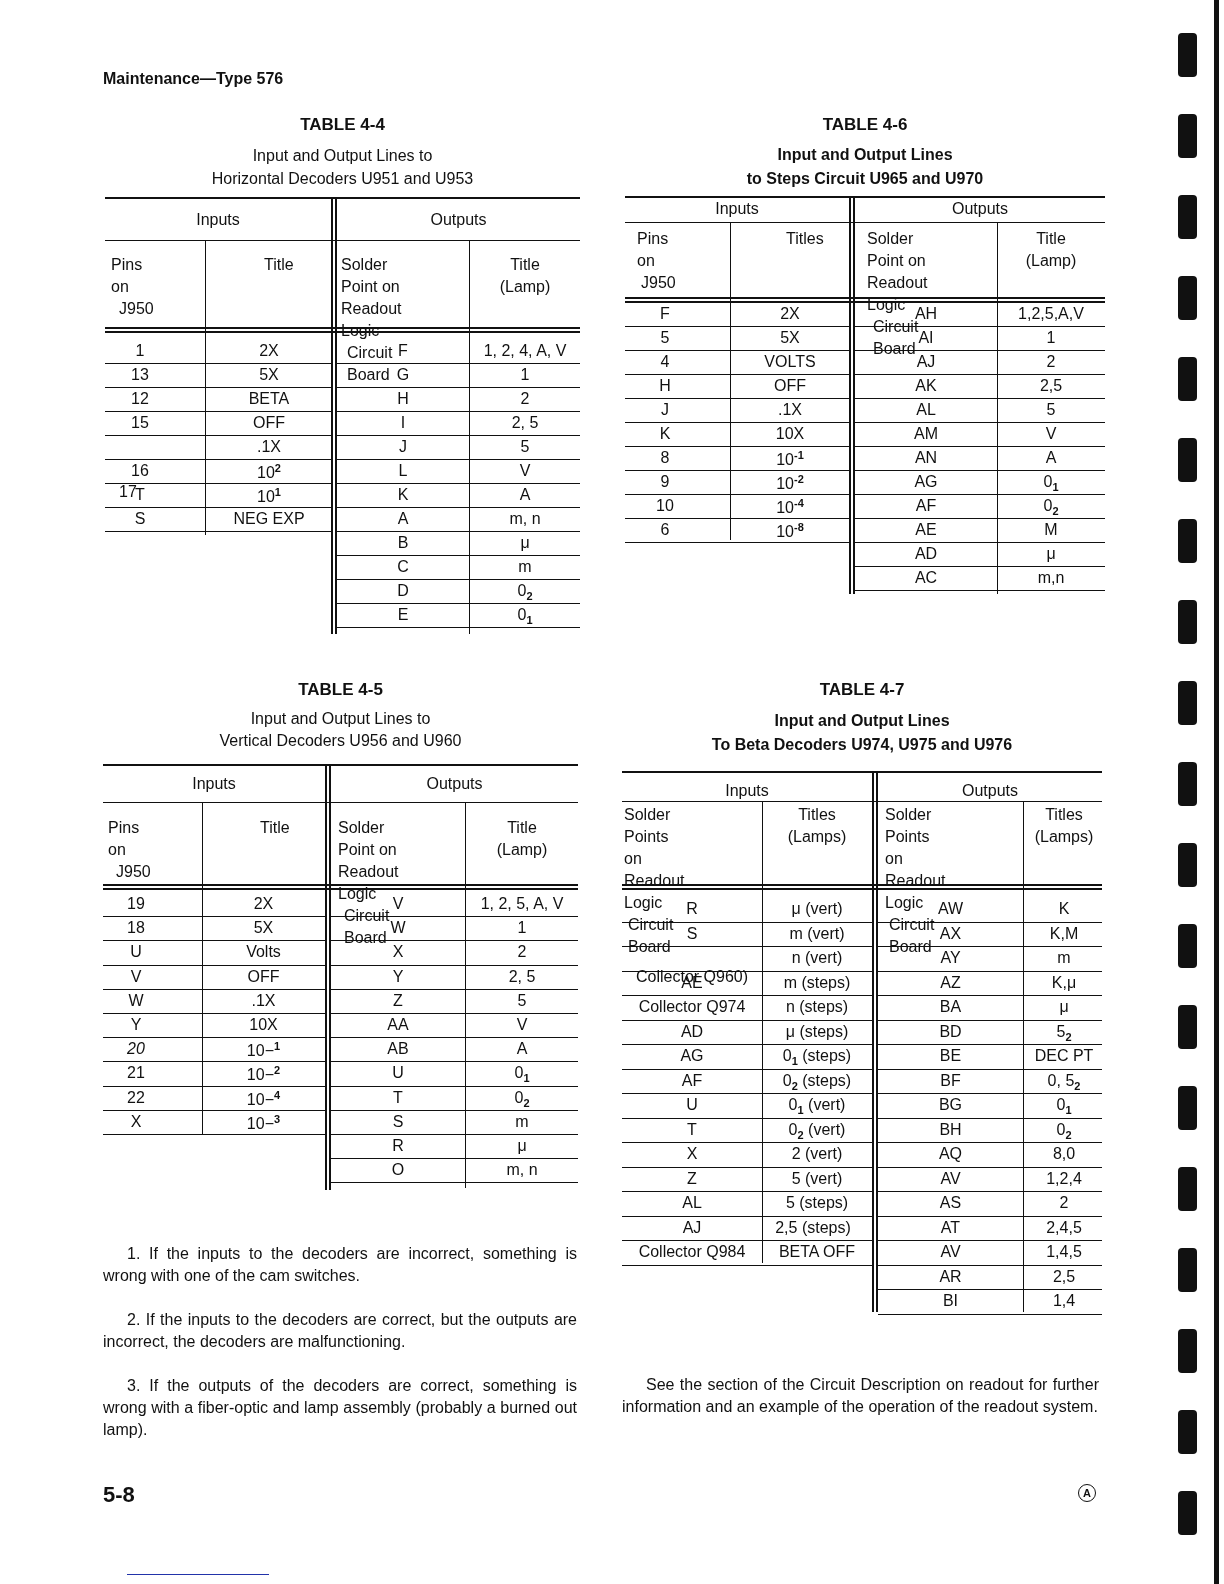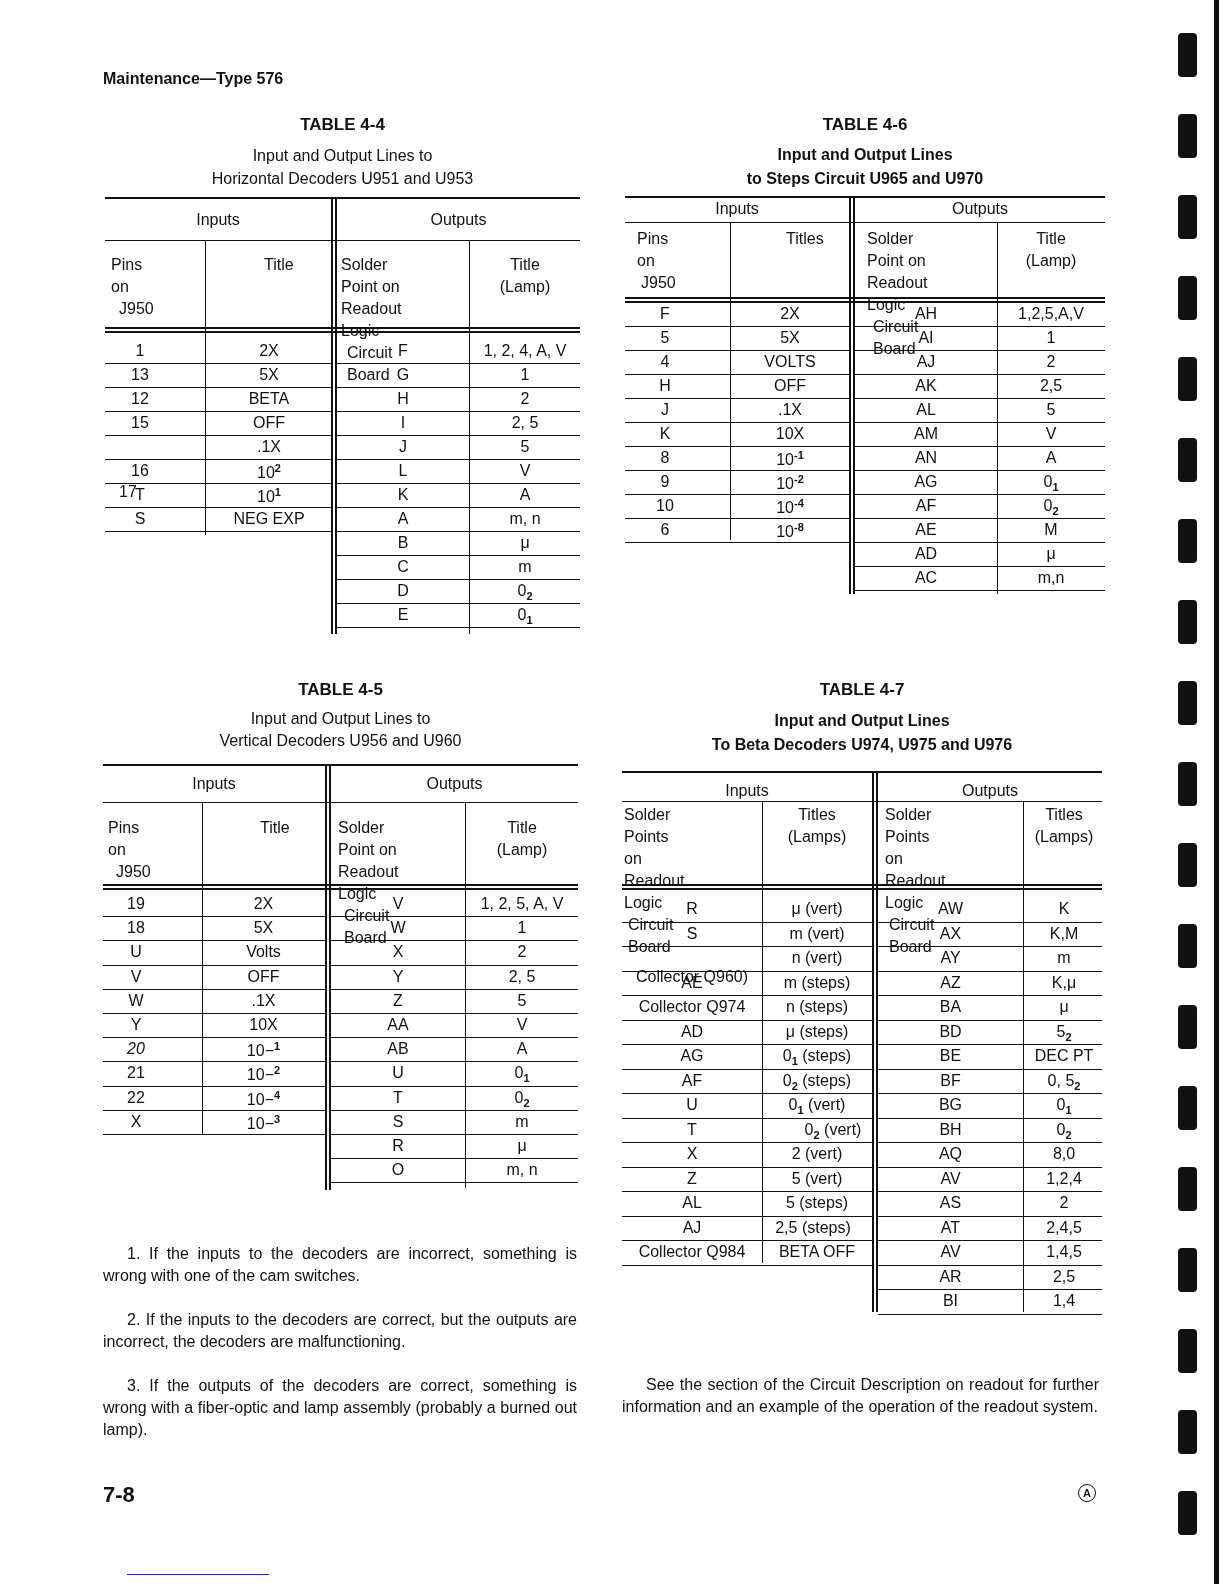--- a/index.html
+++ b/index.html
@@ -377,21 +377,21 @@
       <div class="cell" style="left: 622px; top: 1047px; width: 140px;"><span>AG</span></div>
       <div class="cell" style="left: 762px; top: 1047px; width: 110px;"><span>0</span><sub>1</sub><span> (steps)</span></div>
       <div class="hline" style="left: 622px; top: 1068.5px; width: 250px; border-top-width: 1.5px;"></div>
       <div class="cell" style="left: 622px; top: 1071.5px; width: 140px;"><span>AF</span></div>
       <div class="cell" style="left: 762px; top: 1071.5px; width: 110px;"><span>0</span><sub>2</sub><span> (steps)</span></div>
       <div class="hline" style="left: 622px; top: 1093px; width: 250px; border-top-width: 1.5px;"></div>
       <div class="cell" style="left: 622px; top: 1096px; width: 140px;"><span>U</span></div>
       <div class="cell" style="left: 762px; top: 1096px; width: 110px;"><span>0</span><sub>1</sub><span> (vert)</span></div>
       <div class="hline" style="left: 622px; top: 1117.5px; width: 250px; border-top-width: 1.5px;"></div>
       <div class="cell" style="left: 622px; top: 1120.5px; width: 140px;"><span>T</span></div>
-      <div class="cell" style="left: 762px; top: 1120.5px; width: 110px; padding-left: 16px;"><span>0</span><sub>2</sub><span> (vert)</span></div>
+      <div class="cell" style="left: 762px; top: 1120.5px; width: 110px;"><span>0</span><sub>2</sub><span> (vert)</span></div>
       <div class="hline" style="left: 622px; top: 1142px; width: 250px; border-top-width: 1.5px;"></div>
       <div class="cell" style="left: 622px; top: 1145px; width: 140px;"><span>X</span></div>
       <div class="cell" style="left: 762px; top: 1145px; width: 110px;"><span>2 (vert)</span></div>
       <div class="hline" style="left: 622px; top: 1166.5px; width: 250px; border-top-width: 1.5px;"></div>
       <div class="cell" style="left: 622px; top: 1169.5px; width: 140px;"><span>Z</span></div>
       <div class="cell" style="left: 762px; top: 1169.5px; width: 110px;"><span>5 (vert)</span></div>
       <div class="hline" style="left: 622px; top: 1191px; width: 250px; border-top-width: 1.5px;"></div>
       <div class="cell" style="left: 622px; top: 1194px; width: 140px;"><span>AL</span></div>
       <div class="cell" style="left: 762px; top: 1194px; width: 110px;"><span>5 (steps)</span></div>
       <div class="hline" style="left: 622px; top: 1215.5px; width: 250px; border-top-width: 1.5px;"></div>
@@ -453,21 +453,21 @@
       <div class="cell" style="left: 1024px; top: 1292px; width: 80px;"><span>1,4</span></div>
       <div class="hline" style="left: 878px; top: 1313.5px; width: 224px; border-top-width: 1.5px;"></div>
     </div>
 </div>
 
 <div class="para" style="left:103px;top:1243px;width:474px;text-indent:24px;">1.  If the inputs to the decoders are incorrect, something is wrong with one of the cam switches.</div>
 <div class="para" style="left:103px;top:1309px;width:474px;text-indent:24px;">2.  If the inputs to the decoders are correct, but the outputs are incorrect, the decoders are malfunctioning.</div>
 <div class="para" style="left:103px;top:1375px;width:474px;text-indent:24px;">3.  If the outputs of the decoders are correct, something is wrong with a fiber-optic and lamp assembly (probably a burned out lamp).</div>
 <div class="para" style="left:622px;top:1374px;width:477px;text-indent:24px;">See the section of the Circuit Description on readout for further information and an example of the operation of the readout system.</div>
 
-<div class="abs folio">7-8</div>
+<div class="abs folio">5-8</div>
 <div class="mark-a">A</div>
 <div class="blue-rule"></div>
 
 <div class="edge-line"></div>
 <div id="edge-marks">
     <div class="edge-mark" style="top: 33px;"></div>
     <div class="edge-mark" style="top: 114px;"></div>
     <div class="edge-mark" style="top: 195px;"></div>
     <div class="edge-mark" style="top: 276px;"></div>
     <div class="edge-mark" style="top: 357px;"></div>

